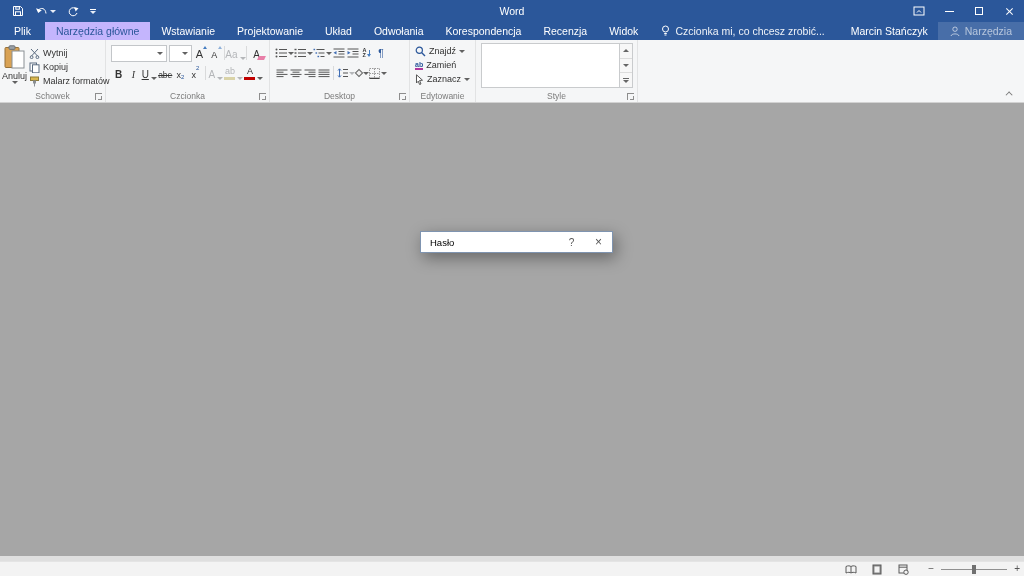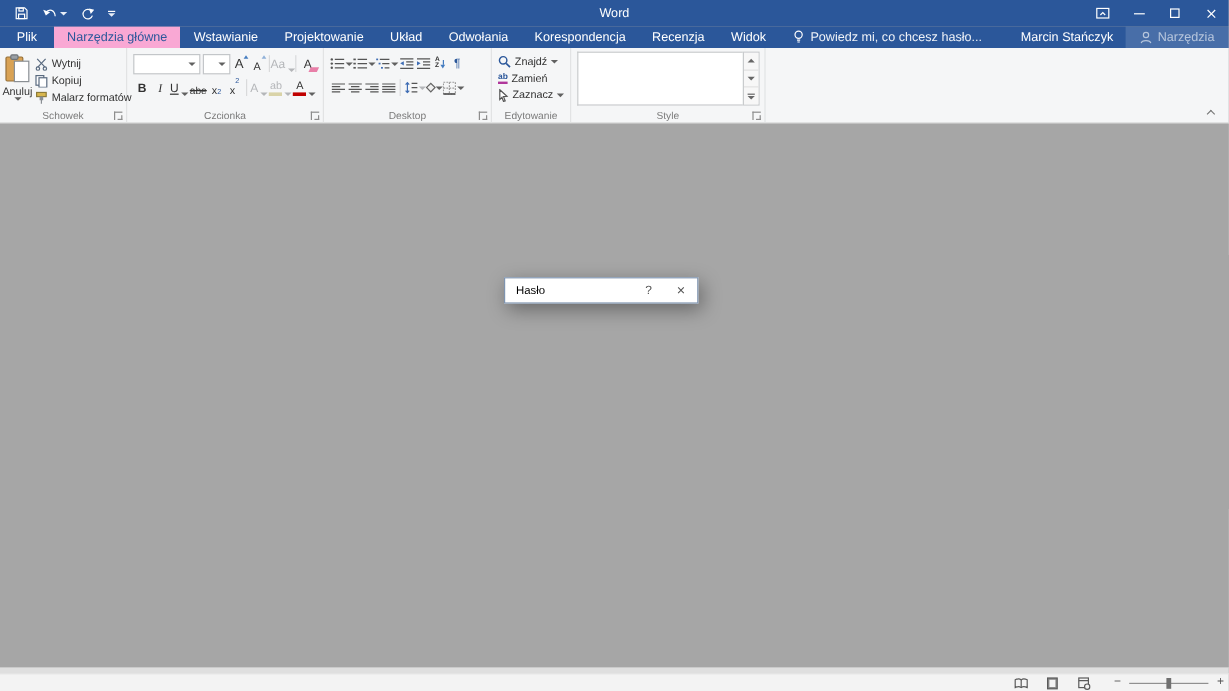--- a/index.html
+++ b/index.html
@@ -21,21 +21,21 @@
   .close-x::before { transform:rotate(45deg); } .close-x::after { transform:rotate(-45deg); }
   .caret { width:0; height:0; border-left:3px solid transparent; border-right:3px solid transparent; border-top:3px solid #616161; }
   .caret.white { border-top-color:#e8eef7; }
   .qat-custom { display:flex; flex-direction:column; align-items:center; gap:1px; }
   .qat-custom .bar { width:6px; height:1px; background:#fff; }
 
   
   .tabsrow { height:18px; background:#2b579a; display:flex; align-items:stretch; color:#fff; font-size:10.5px; flex:0 0 auto; }
   .tab { display:flex; align-items:center; padding:0 11px; white-space:nowrap; }
   .tab.file { padding:0 14px; }
-  .tab.active { background:#f9a8d4; color:#2b579a; }
+  .tab.active { background:#c4b5fd; color:#2b579a; }
   .tellme { display:flex; align-items:center; gap:5px; margin-left:12px; color:rgba(255,255,255,.92); white-space:nowrap; }
   .tb-user { margin-left:auto; display:flex; align-items:center; padding-right:10px; white-space:nowrap; }
   .share-btn { display:flex; align-items:center; gap:5px; background:rgba(255,255,255,.14); color:rgba(255,255,255,.6); padding:0 12px; white-space:nowrap; }
 
   
   .ribbon { height:63px; background:#f5f6f7; border-bottom:1px solid #d2d2d2; display:flex; position:relative; flex:0 0 auto; }
   .rgroup { position:relative; border-right:1px solid #e2e3e4; padding:3px 2px 13px 2px; height:100%; }
   .rgroup-label { position:absolute; bottom:1px; left:0; right:0; text-align:center; font-size:8.5px; color:#7b7b7b; }
   .launcher { position:absolute; bottom:2px; right:3px; width:7px; height:7px; border-left:1px solid #8d8d8d; border-top:1px solid #8d8d8d; }
   .launcher::after { content:""; position:absolute; right:0; bottom:0; width:3px; height:3px; border-right:1px solid #8d8d8d; border-bottom:1px solid #8d8d8d; }
@@ -94,21 +94,21 @@
   
   .g-edit { width:66px; padding-top:4px; border-right:1px solid #e2e3e4; }
   .ecmd { display:flex; align-items:center; gap:3px; font-size:9px; color:#333; height:14px; padding:0 3px; white-space:nowrap; }
   .repl { font-size:7px; color:#2b579a; font-weight:bold; border-bottom:2px solid #b0379b; line-height:1; }
 
   .ribbon-collapse { position:absolute; right:9px; bottom:5px; width:10px; height:8px; display:flex; align-items:center; justify-content:center; }
   .chev-up { width:5px; height:5px; border-left:1px solid #777; border-top:1px solid #777; transform:rotate(45deg) translateY(2px); }
 
   
   .workspace { flex:1 1 auto; position:relative; background:#a6a6a6; }
-  .dialog { position:absolute; left:420px; top:128px; width:162px; background:#fff; border:1px solid #7f94b0; box-shadow:3px 5px 16px rgba(0,0,0,.38); }
+  .dialog { position:absolute; left:420px; top:128px; width:193px; background:#fff; border:1px solid #7f94b0; box-shadow:3px 5px 16px rgba(0,0,0,.38); }
   .dlg-title { height:20px; display:flex; align-items:center; padding-left:9px; font-size:9.5px; color:#000; }
   .dlg-sys { margin-left:auto; display:flex; }
   .dlg-sysbtn { width:27px; height:20px; display:flex; align-items:center; justify-content:center; color:#555; font-size:10px; }
   .dlg-body { padding:3px 9px 8px; }
   .dlg-msg { font-size:9px; color:#000; margin:2px 0 1px; white-space:nowrap; }
   .dlg-path { font-size:9px; color:#000; margin:0 0 5px; white-space:nowrap; }
   .dlg-input { width:100%; height:15px; border:1px solid #707070; font-size:9px; padding:0 3px; font-family:"Liberation Sans", sans-serif; }
   .dlg-footer { background:#f0f0f0; border-top:1px solid #dfdfdf; height:24px; display:flex; align-items:center; justify-content:flex-end; gap:7px; padding-right:10px; }
   .btn { height:16px; min-width:57px; background:#e1e1e1; border:1px solid #adadad; font-size:9px; color:#000; display:flex; align-items:center; justify-content:center; font-family:"Liberation Sans", sans-serif; }
   .btn.default { min-width:68px; border:1px solid #0078d7; box-shadow:inset 0 0 0 1px #0078d7; }
@@ -182,21 +182,21 @@
     <span class="tab">Układ</span>
     <span class="tab">Odwołania</span>
     <span class="tab">Korespondencja</span>
     <span class="tab">Recenzja</span>
     <span class="tab">Widok</span>
     <span class="tellme">
       <svg width="9" height="12" viewBox="0 0 9 12">
           <circle cx="4.5" cy="4" r="3" fill="none" stroke="#fff"></circle>
           <path d="M3.2 8.5h2.6M3.5 10h2" stroke="#fff" fill="none"></path>
         </svg>
-      <span>Powiedz mi, co chcesz hasło...</span>
+      <span>Czcionka mi, co chcesz zrobić...</span>
     </span>
     <span class="tb-user">Marcin Stańczyk</span>
     <span class="share-btn">
       <svg width="10" height="11" viewBox="0 0 10 11">
           <circle cx="5" cy="3.2" r="2.2" fill="none" stroke="rgba(255,255,255,.6)"></circle>
           <path d="M1 10 C1.5 7.2 8.5 7.2 9 10" fill="none" stroke="rgba(255,255,255,.6)"></path>
         </svg>
       <span>Narzędzia</span>
     </span>
   </div>

